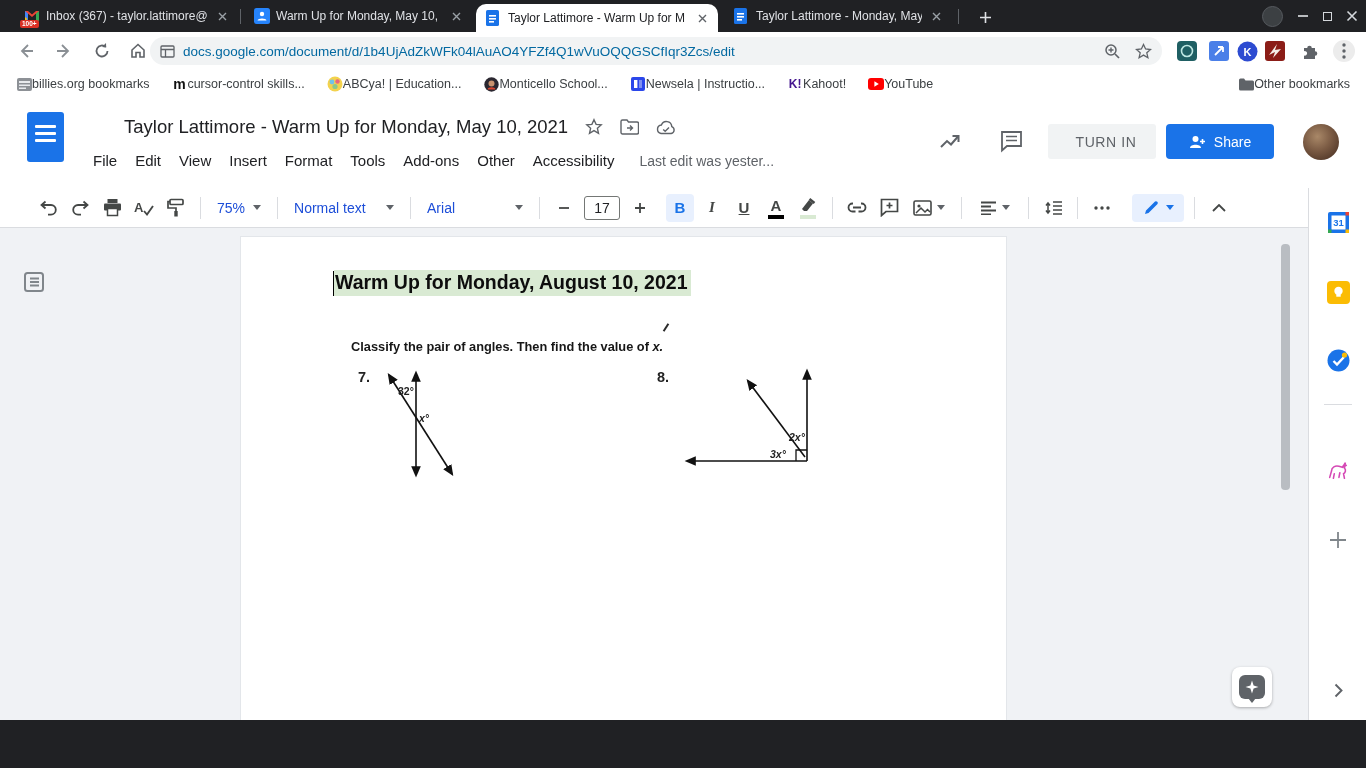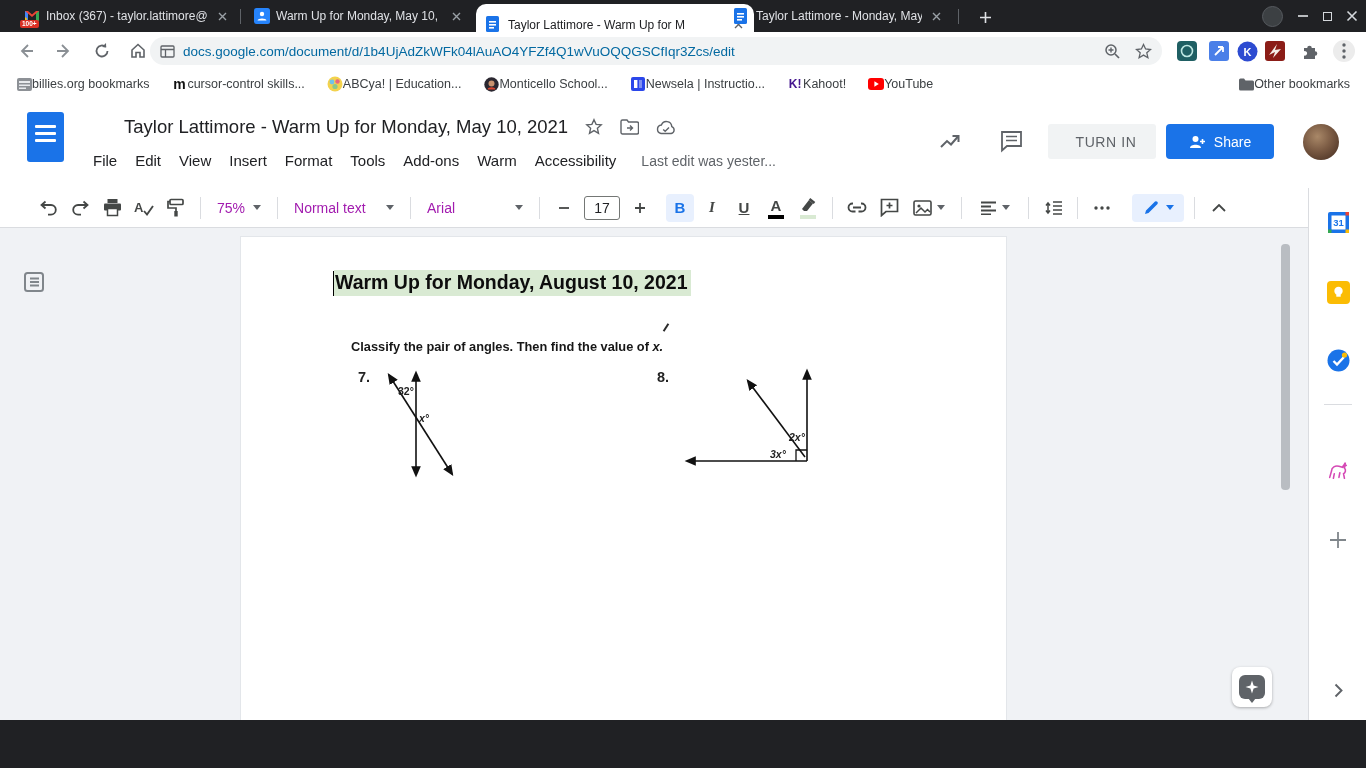--- a/index.html
+++ b/index.html
@@ -58,21 +58,21 @@
               display:flex; align-items:center; justify-content:center; gap:8px; }
   .avatar { position:absolute; left:1303px; top:26px; width:36px; height:36px; border-radius:50%;
             background:radial-gradient(circle at 40% 35%, #a98868 0%, #7a5a43 45%, #40291d 100%); }
 
   
   .toolbar { position:absolute; left:0; top:188px; width:1366px; height:40px; background:#fff;
              border-bottom:1px solid #dadce0; display:flex; align-items:center; padding-left:32px; }
   .tbtn { height:28px; min-width:28px; display:flex; align-items:center; justify-content:center;
           border-radius:4px; margin:0 2px; position:relative; }
   .tdiv { width:1px; height:22px; background:#dadce0; margin:0 8px; }
-  .ddbox { display:flex; align-items:center; gap:8px; padding:0 6px; font-size:14px; color:#a21caf; }
+  .ddbox { display:flex; align-items:center; gap:8px; padding:0 6px; font-size:14px; color:#1d4ed8; }
   .caretdn { width:0; height:0; border-left:4px solid transparent; border-right:4px solid transparent;
              border-top:5px solid #5f6368; }
   .sizebox { width:36px; height:24px; border:1px solid #747775; border-radius:3px; font-size:14px;
              color:#202124; display:flex; align-items:center; justify-content:center; margin:0 4px; }
   .fmt { font-size:15px; color:#444746; font-weight:bold; }
   .active-blue { background:#e8f0fe; }
   .colorbar { position:absolute; left:6px; bottom:3px; width:16px; height:3.5px; }
 
   
   .docarea { position:absolute; left:0; top:228px; width:1308px; height:492px; background:#f0f2f5; }
@@ -138,21 +138,21 @@
         </svg>
     </span>
     <span class="ttl">Warm Up for Monday, May 10, 2</span>
     <span class="closex">
       <svg width="9" height="9" viewBox="0 0 9 9">
           <path d="M1 1 L8 8 M8 1 L1 8" stroke="#9aa0a6" stroke-width="1.4"></path>
         </svg>
     </span>
   </div>
 
-  <div class="tab active" style="left:476px;width:278px;align-items:flex-end;">
+  <div class="tab active" style="left:476px;width:242px;">
     <span class="favwrap">
       <svg width="13" height="16" viewBox="0 0 13 16">
           <rect width="13" height="16" rx="1.6" fill="#1a73e8"></rect>
           <rect x="3" y="5" width="7" height="1.6" fill="#fff"></rect>
           <rect x="3" y="8" width="7" height="1.6" fill="#fff"></rect>
           <rect x="3" y="11" width="5" height="1.6" fill="#fff"></rect>
         </svg>
     </span>
     <span class="ttl">Taylor Lattimore - Warm Up for M</span>
     <span class="closex">
@@ -368,21 +368,21 @@
   </div>
 
   <div class="menubar">
     <span class="mi">File</span>
     <span class="mi">Edit</span>
     <span class="mi">View</span>
     <span class="mi">Insert</span>
     <span class="mi">Format</span>
     <span class="mi">Tools</span>
     <span class="mi">Add-ons</span>
-    <span class="mi">Warm</span>
+    <span class="mi">Other</span>
     <span class="mi">Accessibility</span>
     <span class="lastedit">Last edit was yester...</span>
   </div>
 
   <span class="abs" style="left:938px;top:32px;">
     <svg width="24" height="24" viewBox="0 0 24 24">
         <path d="M3 17 L9 11 L13 14.5 L20 6.5" stroke="#5f6368" stroke-width="2" fill="none"></path>
         <path d="M14.5 6 H20.5 V12" stroke="#5f6368" stroke-width="2" fill="none"></path>
       </svg>
   </span>

